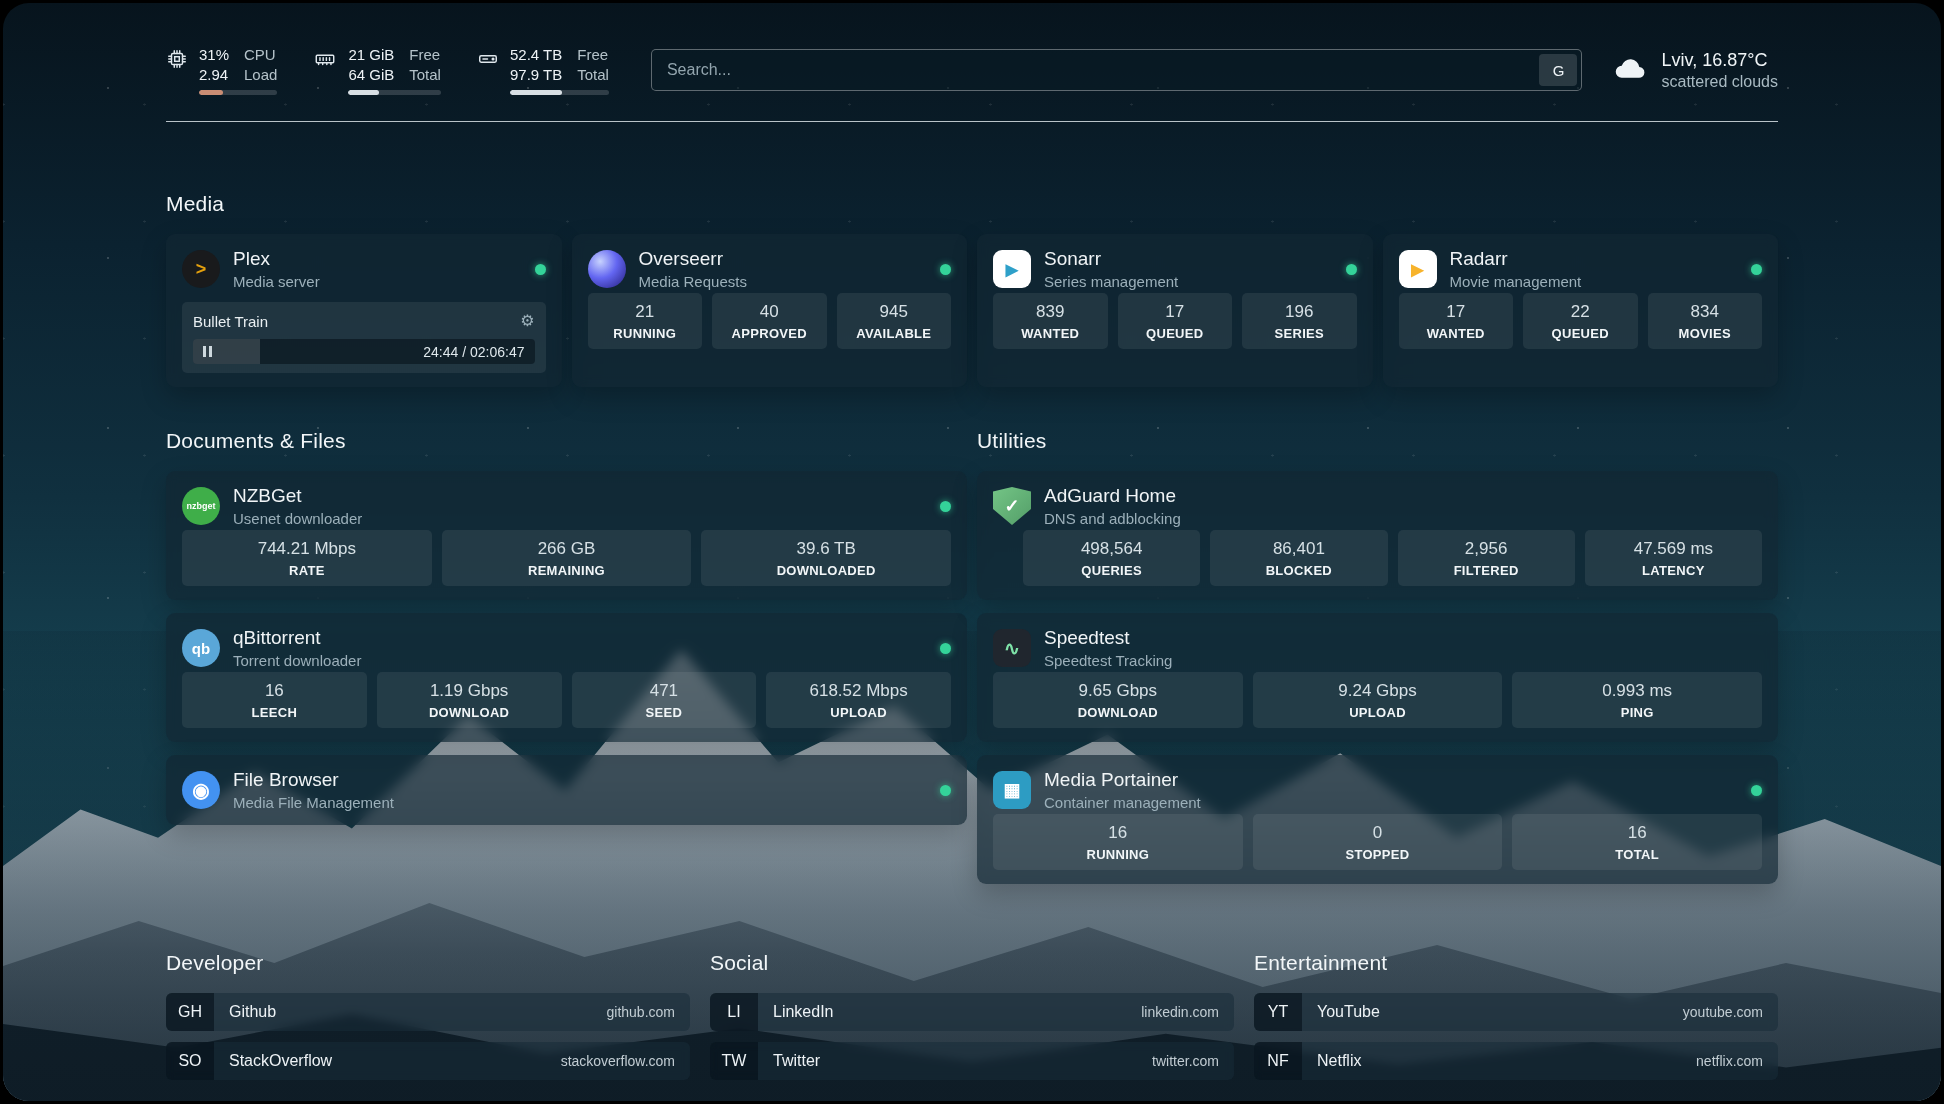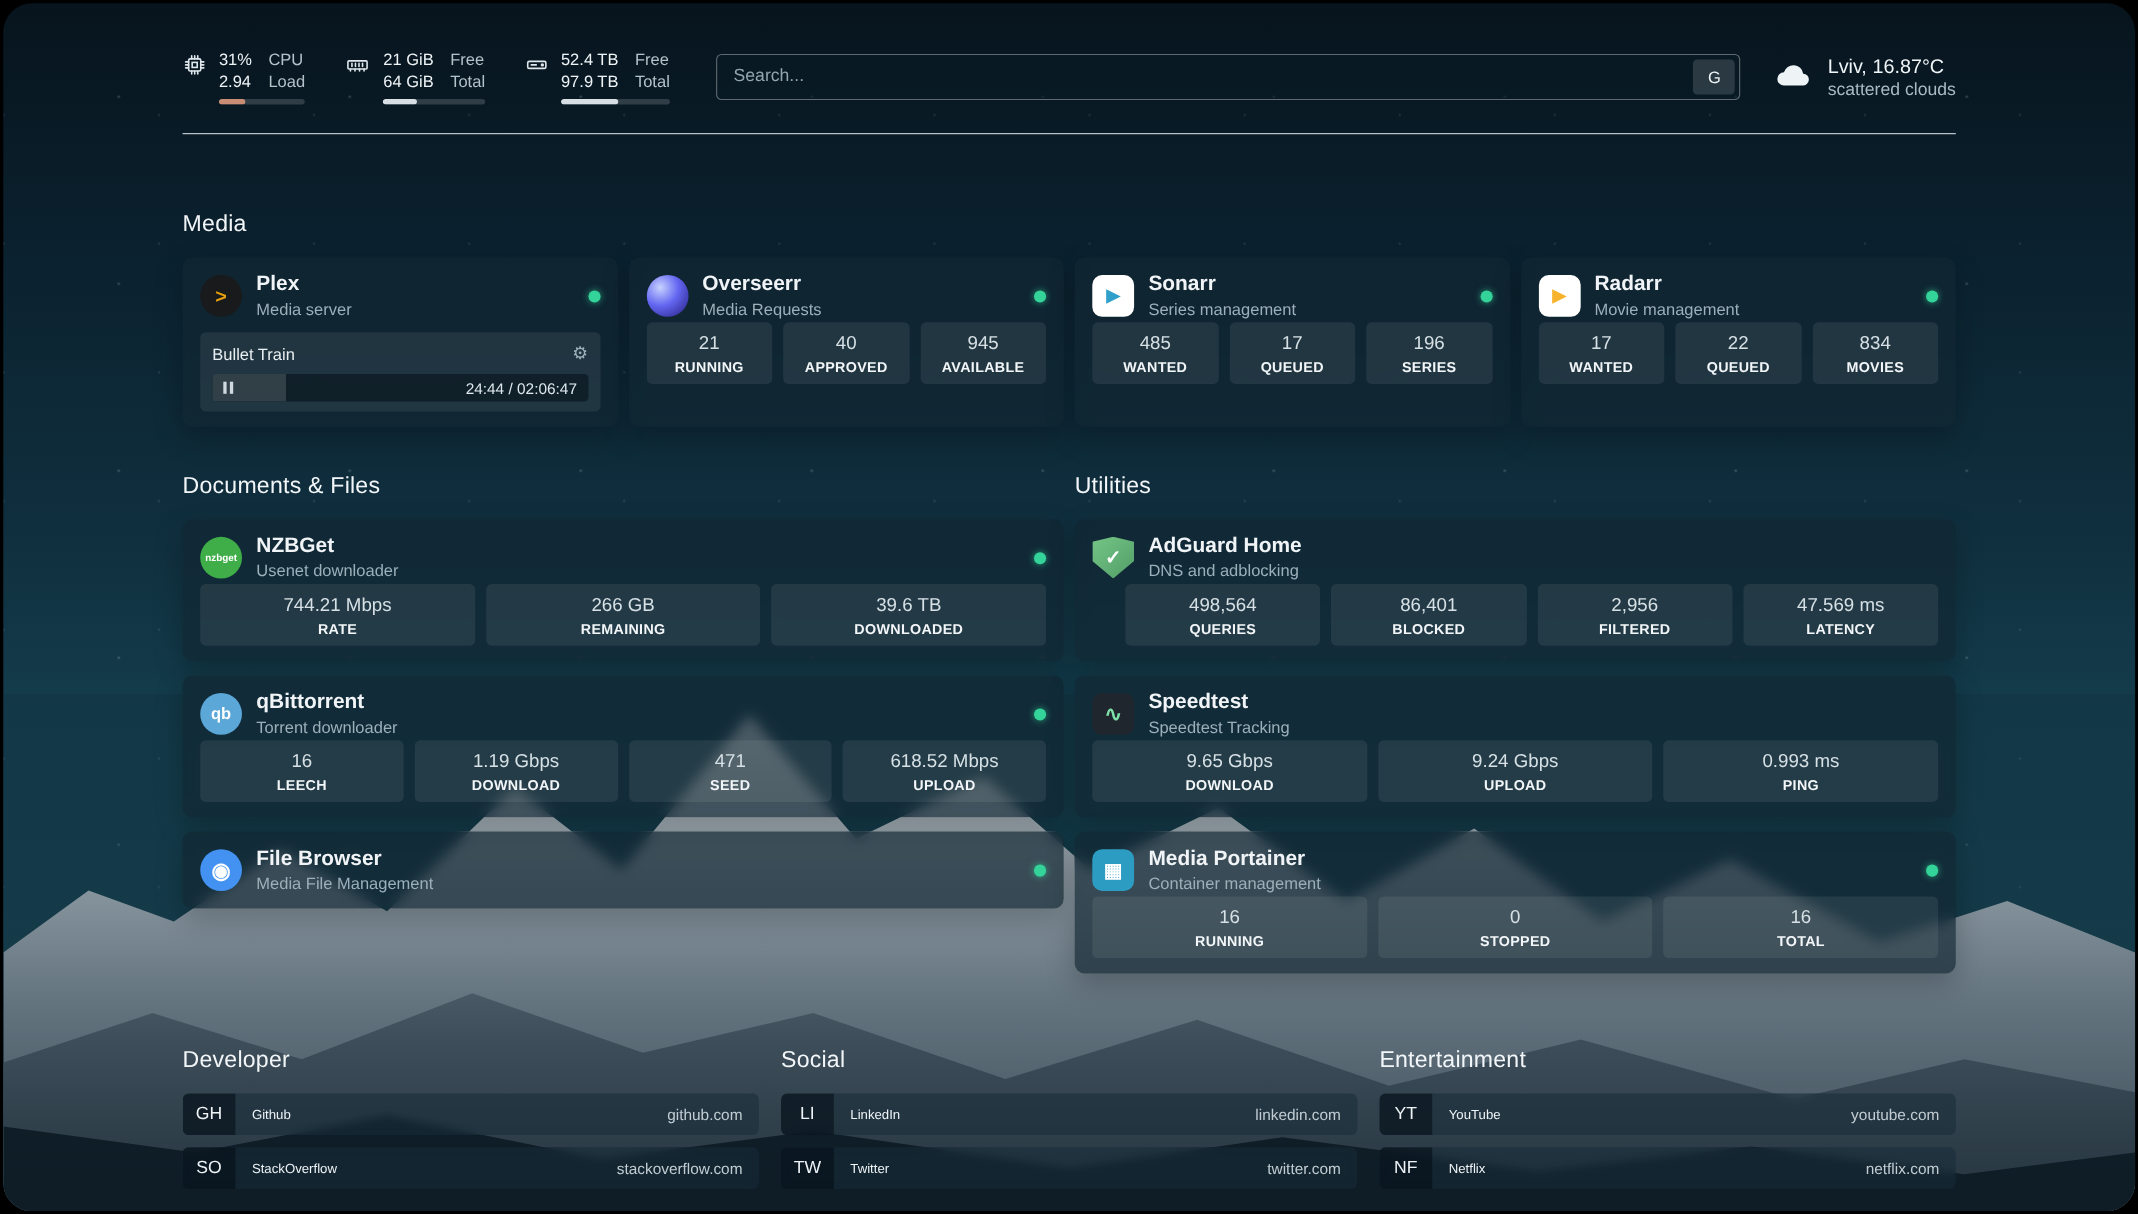--- a/index.html
+++ b/index.html
@@ -94,21 +94,21 @@
     border-radius: 9px; padding: 14px 16px;
     box-shadow: 0 10px 26px rgba(0,0,0,.22);
     backdrop-filter: blur(6px);
   }
   .card-head { display: flex; align-items: center; gap: 13px; }
   .svc-icon {
     width: 38px; height: 38px; flex: 0 0 38px; border-radius: 50%;
     display: flex; align-items: center; justify-content: center;
     font-weight: 700; font-size: 15px; color: #fff;
   }
-  .svc-name { color: #f0f4f6; font-size: 19px; font-weight: 700; }
+  .svc-name { color: #f0f4f6; font-size: 19px; font-weight: 400; }
   .svc-desc { color: #9cb0ba; font-size: 15px; margin-top: 3px; }
   .status-dot {
     width: 11px; height: 11px; border-radius: 50%;
     background: #34d399; margin-left: auto; flex: 0 0 11px;
     box-shadow: 0 0 7px rgba(52,211,153,.7);
   }
   .stats { display: grid; gap: 10px; margin-top: 3px; }
   .stat { background: rgba(255,255,255,.075); border-radius: 5px; padding: 9px 6px 8px; text-align: center; }
   .stat-value { color: #d6e0e5; font-size: 17px; }
   .stat-label { color: #f2f6f8; font-size: 13px; font-weight: 700; letter-spacing: .3px; margin-top: 4px; }
@@ -148,21 +148,21 @@
     display: flex; align-items: center; height: 38px;
     background: rgba(24,44,56,.55); border-radius: 6px;
     margin-bottom: 11px; overflow: hidden; cursor: pointer;
     backdrop-filter: blur(4px); text-decoration: none;
   }
   .bm-abbr {
     width: 48px; align-self: stretch; flex: 0 0 48px;
     background: rgba(4,13,20,.55); color: #eef3f6;
     display: flex; align-items: center; justify-content: center; font-size: 16px;
   }
-  .bm-name { padding-left: 15px; color: #eef3f6; font-size: 12px; }
+  .bm-name { padding-left: 15px; color: #eef3f6; font-size: 16px; }
   .bm-url { margin-left: auto; padding-right: 15px; color: #c2cdd3; font-size: 14px; }
 </style>
 </head>
 <body>
 
 <div class="screen">
   <div class="stars"></div>
   <div class="mountains">
     <div class="ridge ridge-far"></div>
     <div class="ridge ridge-mid"></div>
@@ -324,21 +324,21 @@
           <div class="card-head">
             <span class="svc-icon icon-sonarr">▶</span>
             <div class="svc-text">
               <div class="svc-name">Sonarr</div>
               <div class="svc-desc">Series management</div>
             </div>
             <span class="status-dot"></span>
           </div>
           <div class="stats" style="grid-template-columns: repeat(3, 1fr);">
             <div class="stat">
-              <div class="stat-value">485</div>
+              <div class="stat-value">839</div>
               <div class="stat-label">WANTED</div>
             </div>
             <div class="stat">
               <div class="stat-value">17</div>
               <div class="stat-label">QUEUED</div>
             </div>
             <div class="stat">
               <div class="stat-value">196</div>
               <div class="stat-label">SERIES</div>
             </div>

